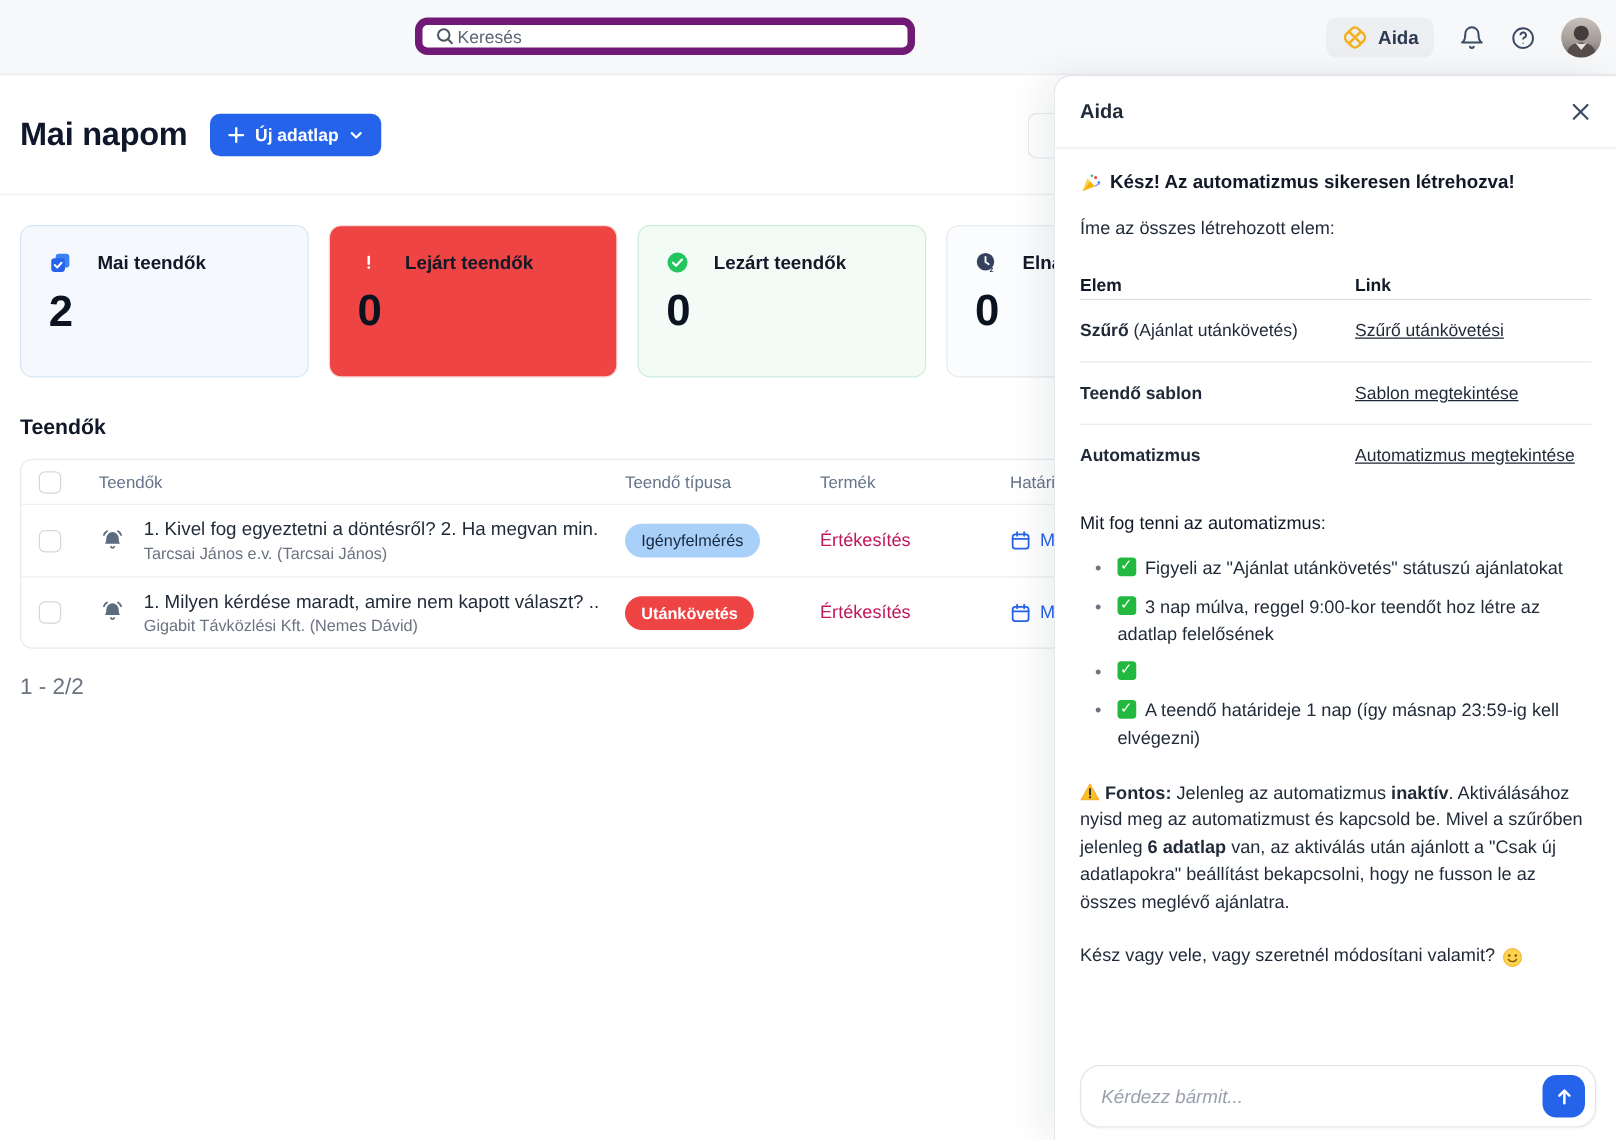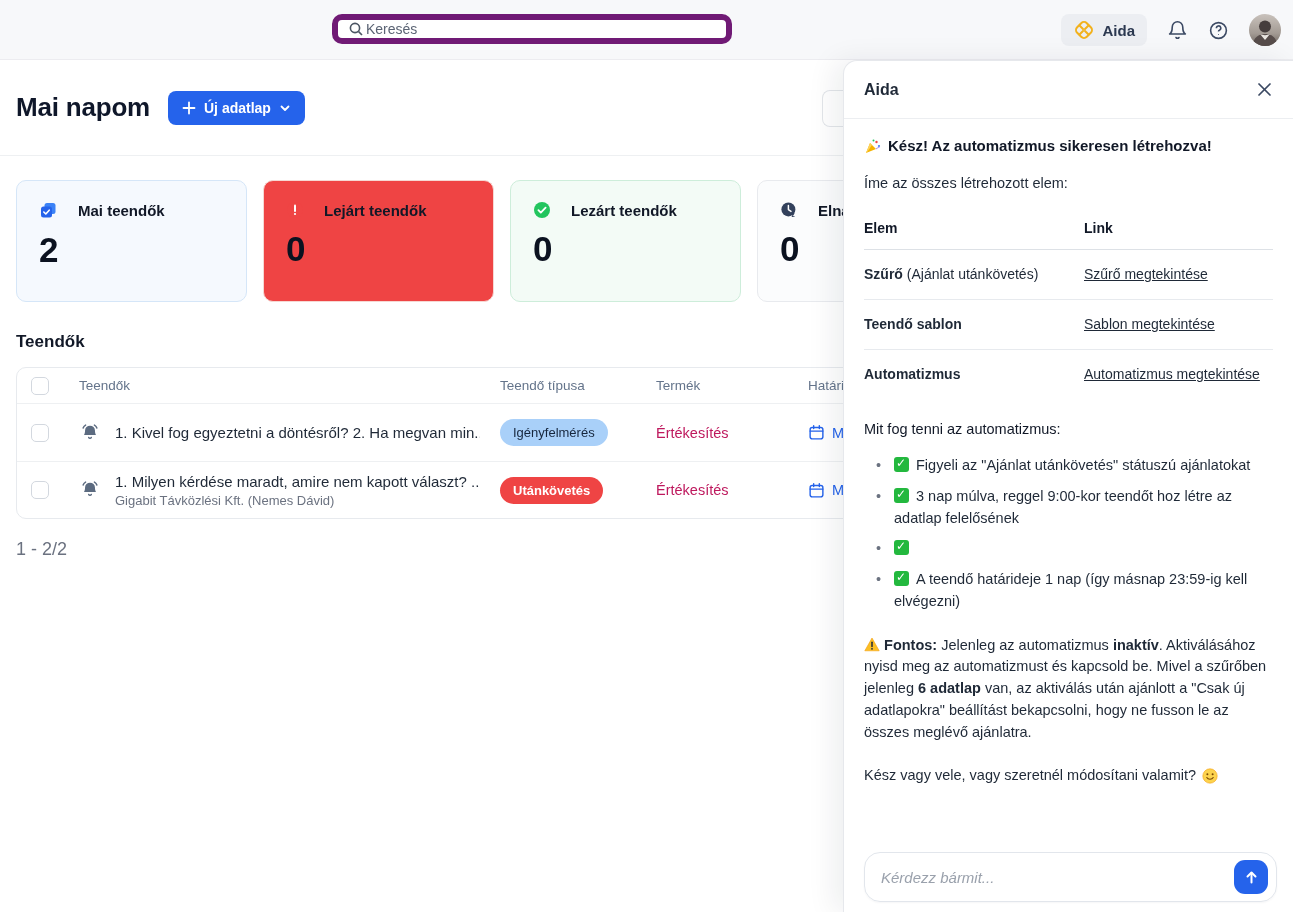--- a/index.html
+++ b/index.html
@@ -64,21 +64,21 @@
   .panel-title { font-size:16px; font-weight:700; color:#1f2937; }
   .panel-body { flex:1 1 auto; overflow-y:auto; padding:16px 20px 8px 20px; }
   .user-row { display:flex; align-items:center; justify-content:space-between; margin-bottom:24px; }
   .user-msg { font-size:15px; color:#374151; }
   .user-actions { display:flex; align-items:center; gap:16px; color:#374151; }
   .msg { font-size:14.5px; line-height:1.5; color:#1f2937; }
   .msg-success { font-size:15px; font-weight:700; color:#111827; display:flex; align-items:center; gap:7px; }
   .msg-intro { margin-top:15px; }
   .mini-table { width:100%; margin-top:16px; }
   .mini-trow { display:grid; grid-template-columns:220px 1fr; align-items:center; border-bottom:1px solid #e7eaee; padding:14px 0; font-size:14px; }
-  .mini-trow.head { padding:8px 0 10px 0; font-weight:700; color:#111827; border-bottom:1px solid #dde1e6; }
+  .mini-trow.head { padding:8px 0 0 0; font-weight:700; color:#111827; border-bottom:1px solid #dde1e6; }
   .mini-name b { font-weight:700; }
   .mini-link { color:#1f2937; text-decoration:underline; cursor:pointer; font-size:14px; }
   .what-heading { font-weight:400; margin-top:20px; font-size:14.5px; color:#111827; }
   .bullets { list-style:none; margin-top:14px; }
   .bullets li { position:relative; padding-left:30px; margin-bottom:9px; }
   .bullets li::before { content:"•"; position:absolute; left:12px; top:0; color:#6b7280; }
   .check-emoji { display:inline-block; width:15px; height:15px; background:#23b83e; border-radius:3px; position:relative; vertical-align:-2px; margin-right:7px; }
   .check-emoji::after { content:"✓"; position:absolute; left:2px; top:-3px; color:#fff; font-size:12px; font-weight:700; }
   .warning-par { margin-top:22px; }
   .warning-par b { font-weight:700; }
@@ -221,20 +221,21 @@
     <div class="checkbox"></div>
     <span class="bell-wrap">
       <svg width="22" height="22" viewBox="0 0 24 24">
           <path d="M12 4 a5.4 5.4 0 0 1 5.4 5.4 c0 3.6 1.2 4.8 1.2 4.8 H5.4 s1.2-1.2 1.2-4.8 A5.4 5.4 0 0 1 12 4 Z" fill="currentColor"></path>
           <path d="M10.6 16.8 a1.5 1.5 0 0 0 2.8 0" stroke="currentColor" stroke-width="1.6" fill="none" stroke-linecap="round"></path>
           <path d="M4.5 6.5 C5 5 6 4 7.2 3.3 M19.5 6.5 C19 5 18 4 16.8 3.3" stroke="currentColor" stroke-width="1.6" fill="none" stroke-linecap="round"></path>
         </svg>
     </span>
     <div class="task-main">
       <div class="task-title">1. Kivel fog egyeztetni a döntésről? 2. Ha megvan min...</div>
+      <div class="task-sub">Tarcsai János e.v. (Tarcsai János)</div>
     </div>
     <span><span class="badge badge-light">Igényfelmérés</span></span>
     <span class="cell-product">Értékesítés</span>
     <span class="cell-due">
       <svg width="17" height="17" viewBox="0 0 24 24" fill="none" stroke="#2563eb" stroke-width="2" stroke-linecap="round">
           <rect x="3" y="5" width="18" height="16" rx="3"></rect>
           <line x1="3" y1="10" x2="21" y2="10"></line>
           <line x1="8" y1="2.5" x2="8" y2="6.5"></line>
           <line x1="16" y1="2.5" x2="16" y2="6.5"></line>
         </svg>
@@ -297,21 +298,21 @@
       </div>
       <div class="msg-intro">Íme az összes létrehozott elem:</div>
 
       <div class="mini-table">
         <div class="mini-trow head">
           <span>Elem</span>
           <span>Link</span>
         </div>
         <div class="mini-trow">
           <span class="mini-name"><b>Szűrő</b><span> (Ajánlat utánkövetés)</span></span>
-          <a class="mini-link">Szűrő megtekintése</a>
+          <a class="mini-link">Szűrő utánkövetési</a>
         </div>
         <div class="mini-trow">
           <span class="mini-name"><b>Teendő sablon</b><span></span></span>
           <a class="mini-link">Sablon megtekintése</a>
         </div>
         <div class="mini-trow" style="border-bottom:none;">
           <span class="mini-name"><b>Automatizmus</b><span></span></span>
           <a class="mini-link">Automatizmus megtekintése</a>
         </div>
       </div>

